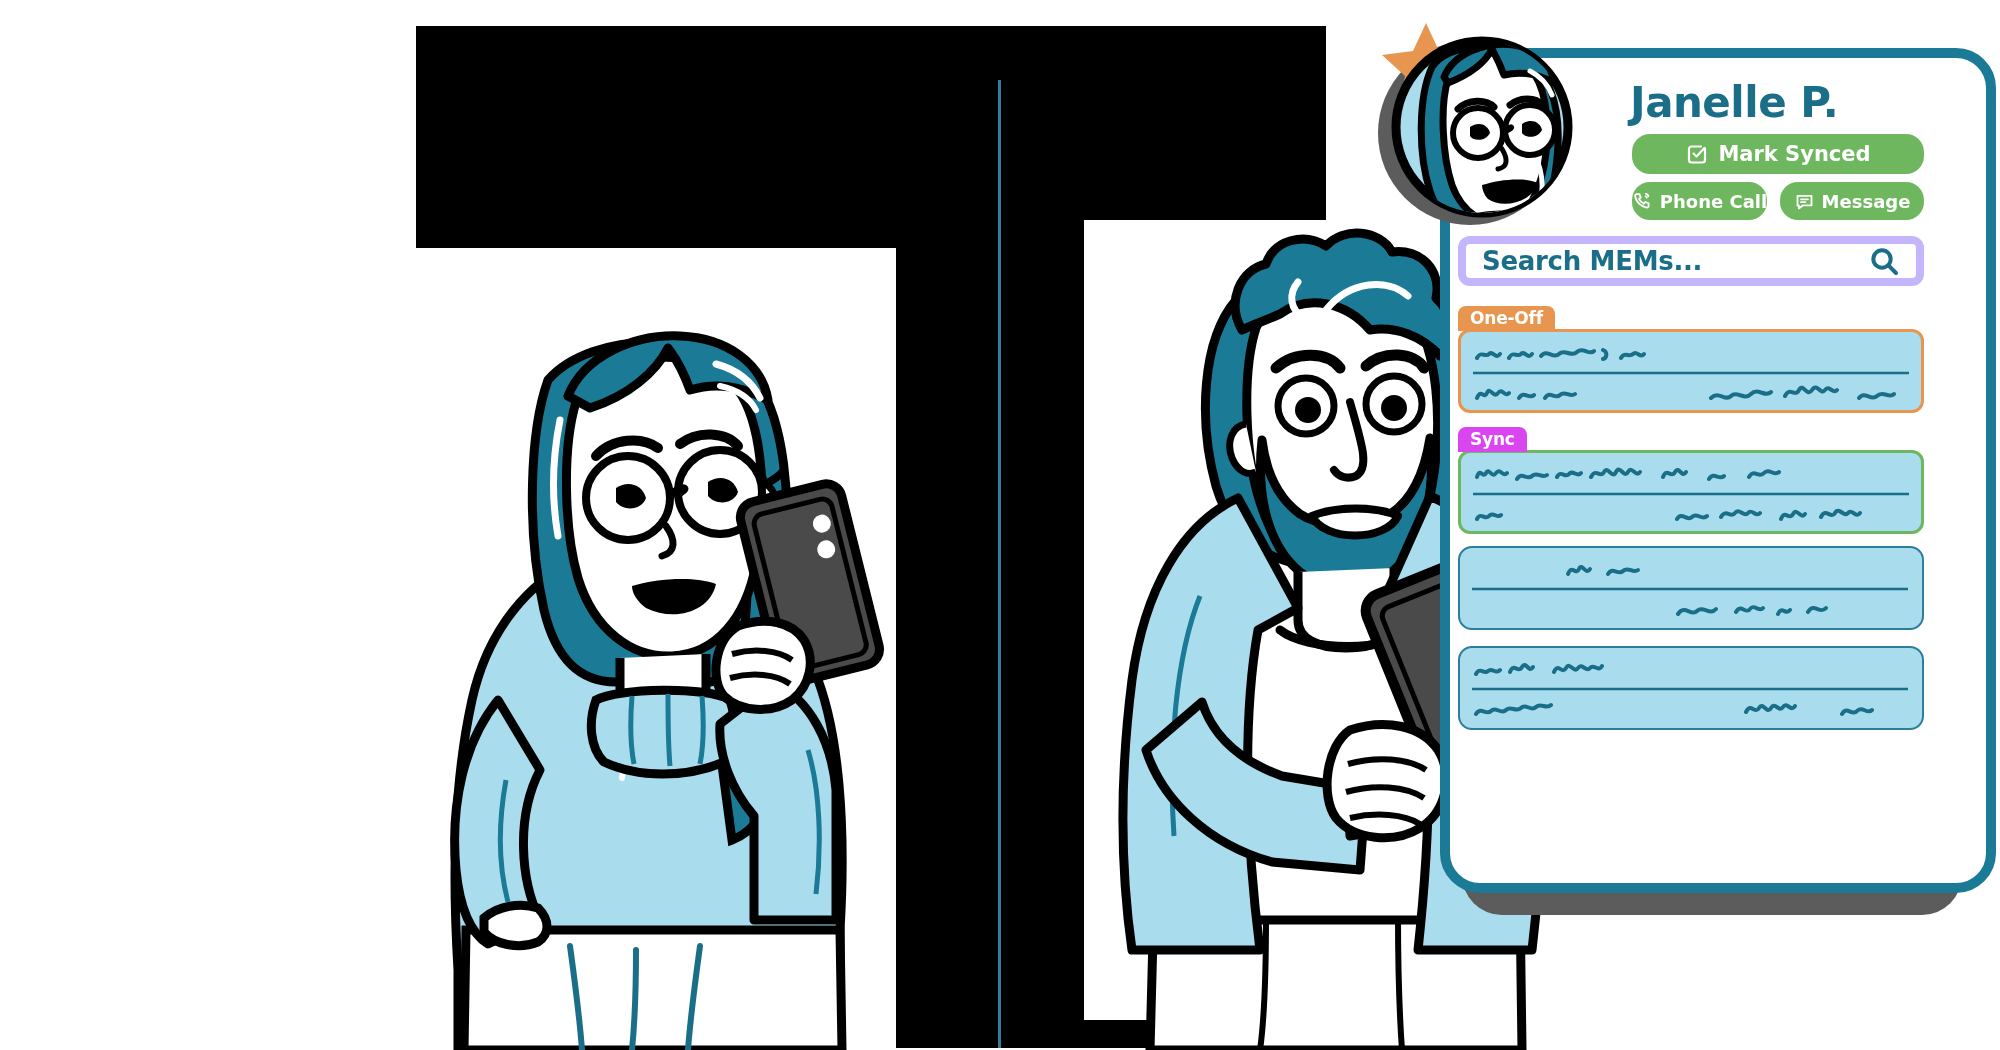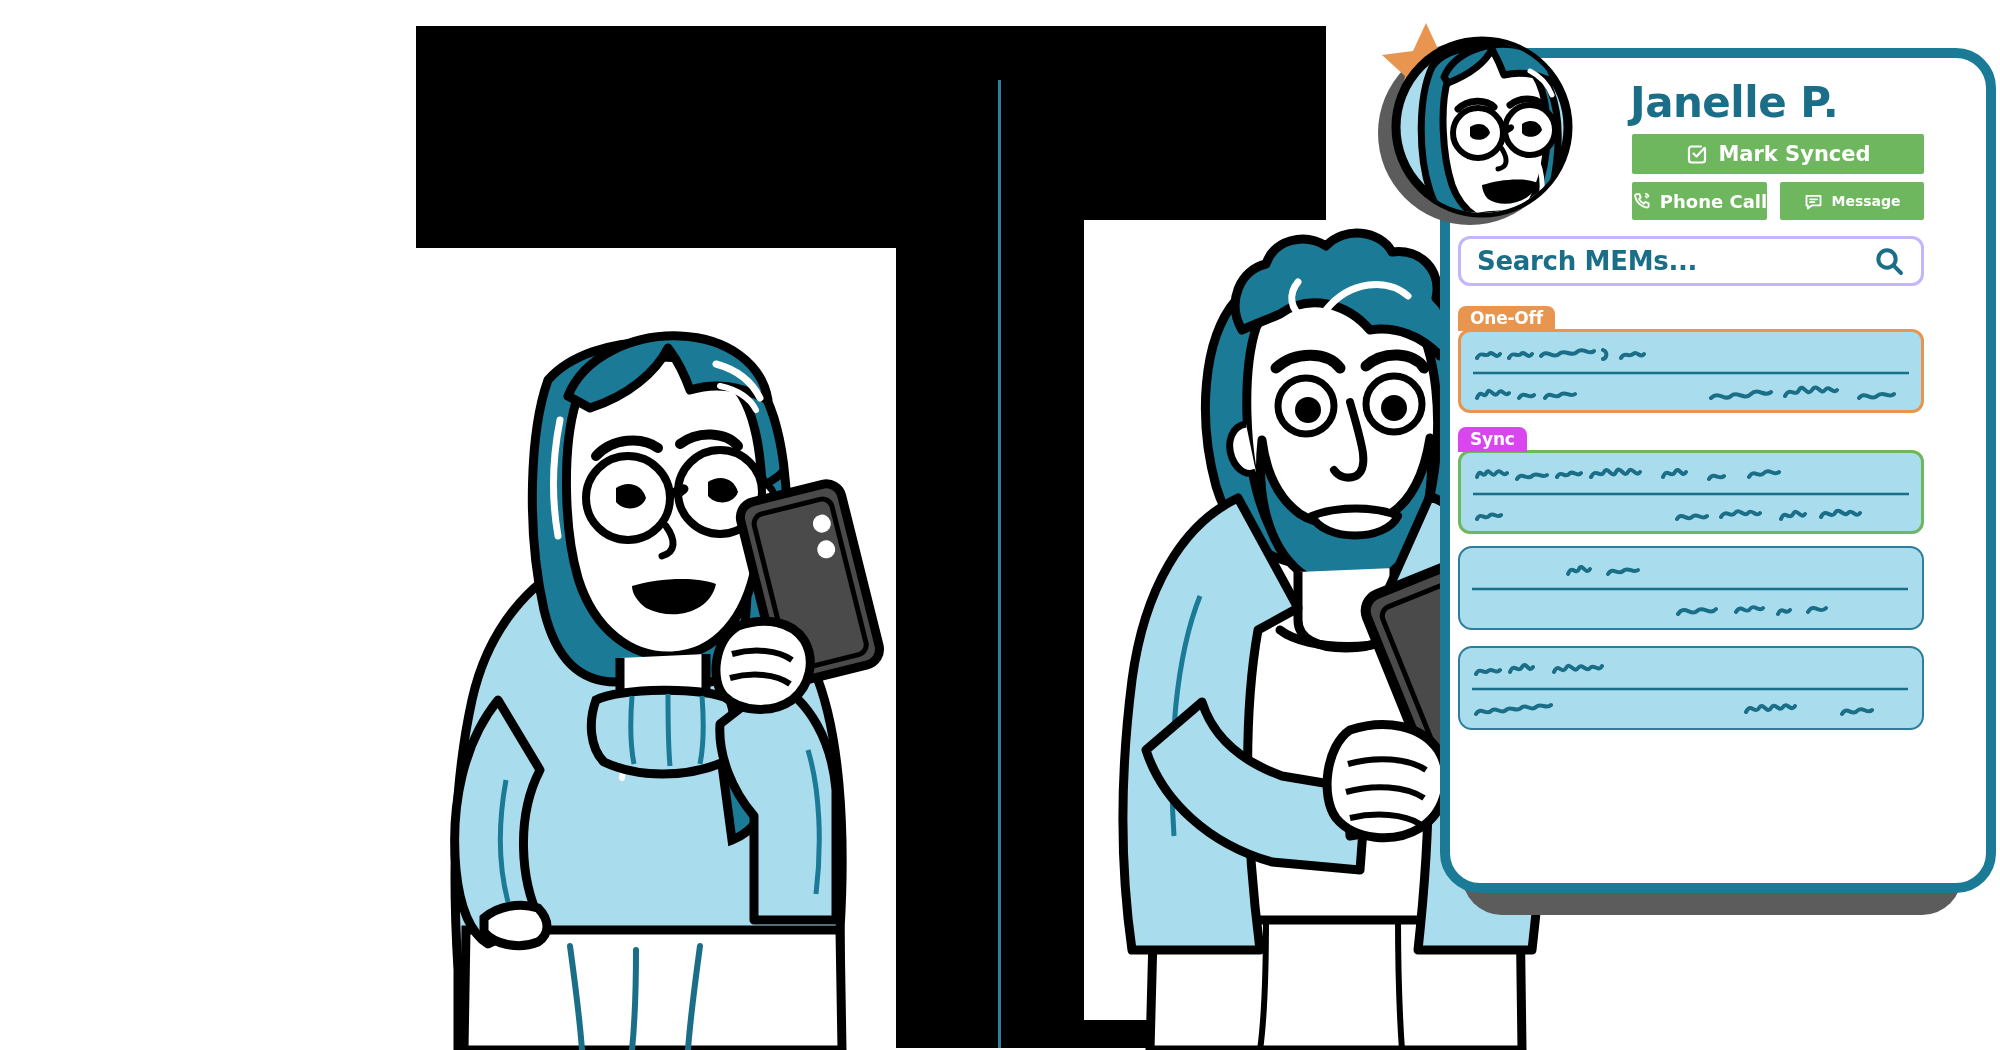--- a/index.html
+++ b/index.html
@@ -27,32 +27,32 @@
   #phone-shadow{position:absolute;left:1462px;top:70px;width:500px;height:845px;
       background:#5c5c5c;border-radius:40px;}
   #phone{position:absolute;left:1440px;top:48px;width:556px;height:845px;
       background:#ffffff;border:10px solid #1b7a96;border-radius:40px;
       box-sizing:border-box;overflow:hidden;}
   #phone-inner{position:absolute;left:0;top:0;width:480px;height:825px;}
 
   
   .contact-name{position:absolute;left:180px;top:20px;font-size:42px;font-weight:700;
       color:#1b6e87;letter-spacing:-0.5px;font-family:"DejaVu Sans","Liberation Sans",sans-serif;}
-  .btn{position:absolute;background:#6fb75e;color:#ffffff;border:none;border-radius:2px;
+  .btn{position:absolute;background:#6fb75e;color:#ffffff;border:none;border-radius:18px;
       font-size:20px;font-weight:700;display:flex;align-items:center;justify-content:center;
       gap:9px;cursor:pointer;font-family:"DejaVu Sans","Liberation Sans",sans-serif;
       white-space:nowrap;padding:12px;}
   .btn-mark{left:182px;top:76px;width:292px;height:40px;font-size:21px;}
   .btn-phone{left:182px;top:124px;width:135px;height:38px;font-size:18px;gap:7px;text-align:right;}
-  .btn-msg{left:330px;top:124px;width:144px;height:38px;font-size:14px;gap:7px;}
+  .btn-msg{left:330px;top:124px;width:144px;height:38px;font-size:18px;gap:7px;}
   .btn svg{flex:0 0 auto;display:block;}
 
   
   #search-box{position:absolute;left:8px;top:178px;width:466px;height:50px;
-      background:#ffffff;border:3px solid #c4b5fd;border-radius:12px;box-sizing:border-box;
+      background:#ffffff;border:8px solid #c4b5fd;border-radius:12px;box-sizing:border-box;
       display:flex;align-items:center;}
   #search-text{margin-left:16px;font-size:26px;font-weight:700;color:#1b6e87;
       letter-spacing:-0.3px;flex:1;font-family:"DejaVu Sans","Liberation Sans",sans-serif;}
   #search-icon-wrap{margin-right:16px;display:flex;align-items:center;}
 
   
   #mem-list{position:absolute;left:8px;top:240px;width:466px;height:540px;}
   .mem-group{position:relative;margin-bottom:14px;}
   .tag{display:inline-block;color:#ffffff;font-size:17px;font-weight:700;
       padding:2px 12px 3px 12px;border-radius:8px 8px 0 0;position:relative;z-index:2;

